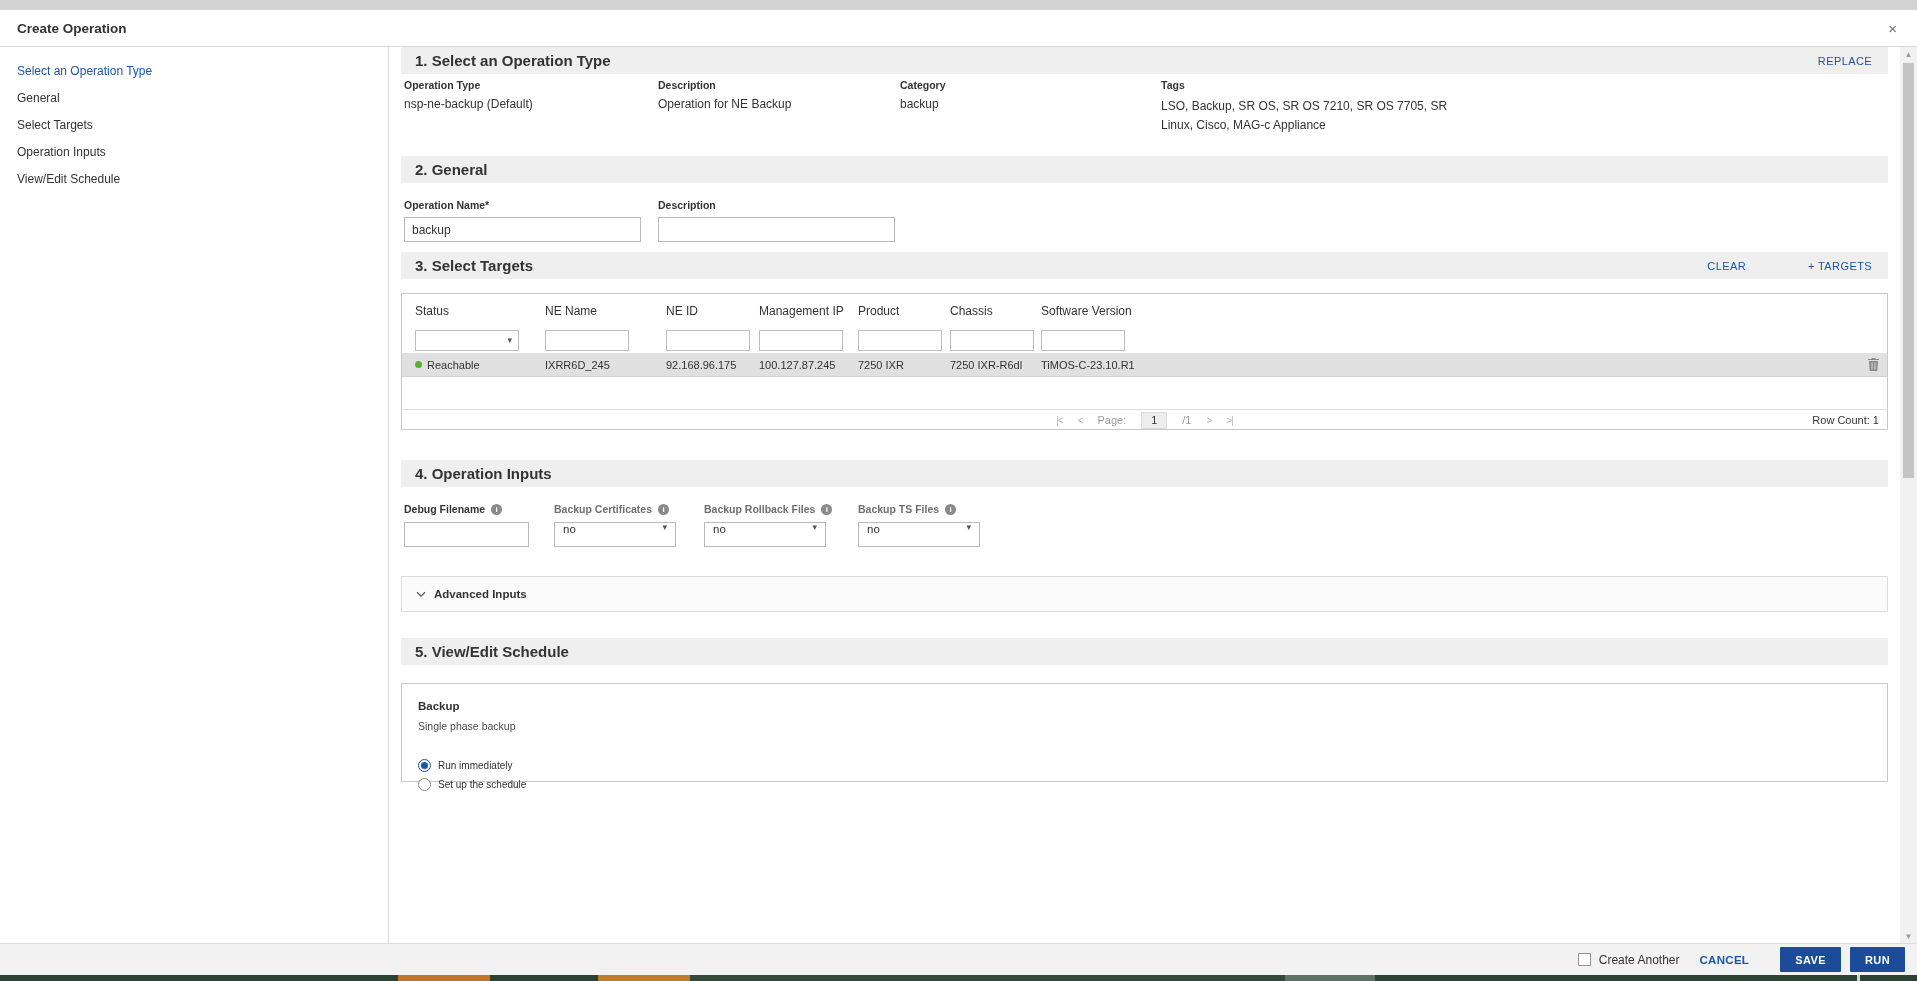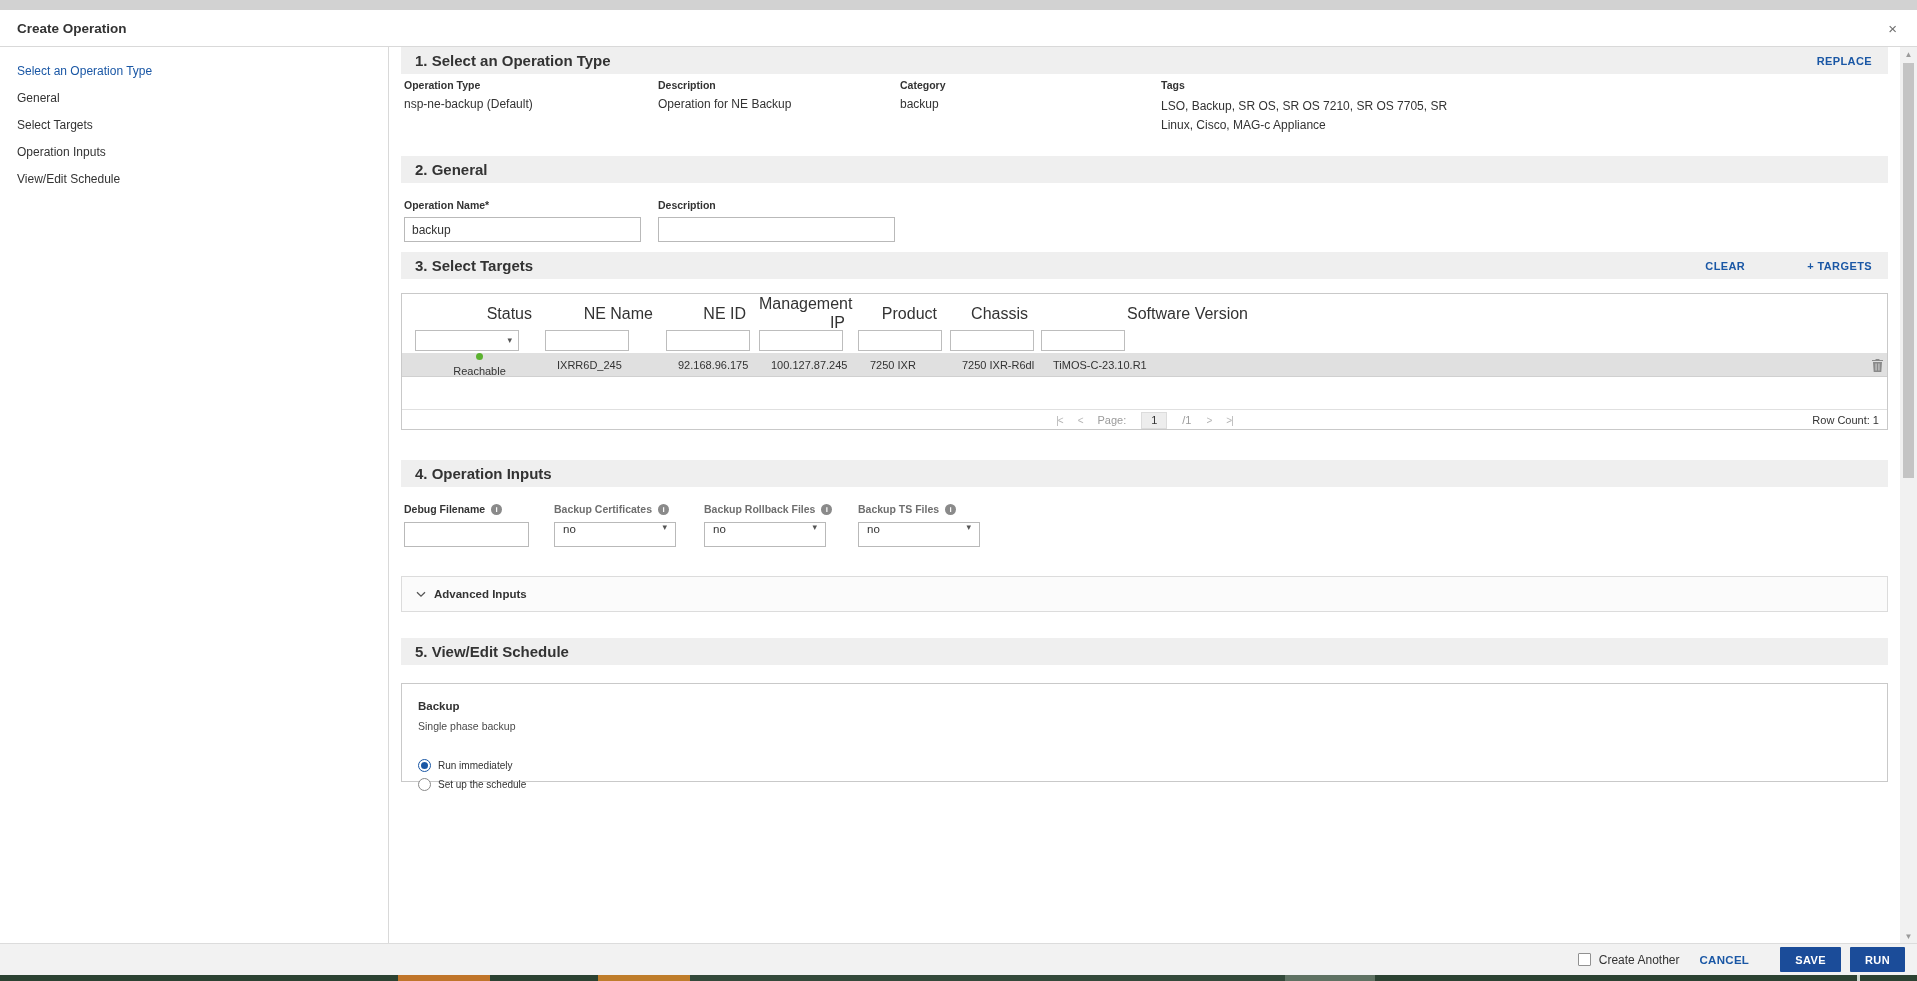--- a/index.html
+++ b/index.html
@@ -24,50 +24,50 @@
   
   .sidebar { width:389px; flex:0 0 auto; border-right:1px solid #d9d9d9; padding-top:11px; }
   .nav-item { height:27px; line-height:27px; padding-left:17px; font-size:12px; color:#333; cursor:pointer; }
   .nav-item.active { color:#1a57a5; }
 
   
   .content { flex:1 1 auto; padding:0 12px; overflow:hidden; }
   .sec-head { height:27px; background:#efefef; display:flex; align-items:center; padding:0 16px 0 14px; }
   .sec-head h2 { font-size:15px; font-weight:bold; color:#333; }
   .sec-head .head-actions { margin-left:auto; display:flex; gap:42px; }
-  .tlink { color:#1a57a5; font-size:11px; font-weight:bold; letter-spacing:.4px; cursor:pointer;padding-left:20px; }
+  .tlink { color:#1a57a5; font-size:11px; font-weight:normal; letter-spacing:.4px; cursor:pointer;padding-left:20px; }
 
   .fieldrow { display:flex; padding:5px 0 0 3px; }
   .f-label { font-size:10.5px; font-weight:bold; color:#333; margin-bottom:6px; }
   .f-label.gray { color:#6e6e6e; }
   .f-value { font-size:12px; color:#333; }
   .sec1-fields { height:82px; }
   .c-optype { width:254px; } .c-desc { width:242px; } .c-cat { width:261px; }
   .c-tags { width:300px; } .c-tags .f-value { line-height:1.55; }
 
   .sec2-fields { height:69px; padding-top:16px; }
   .c-input { width:254px; }
   .text-input { width:237px; height:25px; border:1px solid #b9b9b9; font-size:12px;
                 padding:0 7px; font-family:"Liberation Sans",sans-serif; color:#333; background:#fff; outline:none; }
 
   
   .table-wrap { margin-top:14px; border:1px solid #c9c9c9; height:137px; }
   .tgrid { display:grid; grid-template-columns:130px 121px 93px 99px 92px 91px 220px 1fr 40px; align-items:center; }
-  .thead { height:34px; font-size:16px; color:#333;text-align:right; }
+  .thead { height:34px; font-size:12px; color:#333; }
   .thead > div { padding-left:13px; line-height:1.2; }
   .tfilters { height:25px; }
   .tfilters > div { padding-left:13px; }
   .filter-box { height:21px; border:1px solid #bdbdbd; background:#fff; }
   .filter-input { width:84px; height:21px; border:1px solid #bdbdbd; font-size:11px; padding:0 4px;
                   font-family:"Liberation Sans",sans-serif; outline:none; }
   .filter-select { width:104px; display:flex; align-items:center; justify-content:flex-end;
                    padding-right:6px; cursor:pointer; }
   .caret { color:#555; font-size:9px; line-height:1; }
   .trow { height:24px; background:#e0e0e0; border-bottom:1px solid #d0d0d0; font-size:11px; color:#333; cursor:pointer; }
-  .trow > div { padding-left:25px; white-space:nowrap;flex-direction:column; }
+  .trow > div { padding-left:13px; white-space:nowrap; }
   .status-cell { display:flex; align-items:center; gap:5px; }
   .dot { width:7px; height:7px; border-radius:50%; background:#5bb12f; flex:0 0 auto; }
   .trash-cell { display:flex; justify-content:center; cursor:pointer; }
   .tspacer { height:32px; }
   .tfoot { height:21px; border-top:1px solid #e0e0e0; position:relative; display:flex;
            align-items:center; justify-content:center; gap:15px; font-size:11px; color:#9b9b9b; }
   .pg-btn { cursor:pointer; font-size:10px; letter-spacing:-1px; color:#b5b5b5; }
   .pg-input { width:26px; height:17px; background:#ededed; border:1px solid #dcdcdc; text-align:center;
               font-size:11px; color:#333; font-family:"Liberation Sans",sans-serif; outline:none; }
   .row-count { position:absolute; right:8px; color:#333; font-size:11px; }

